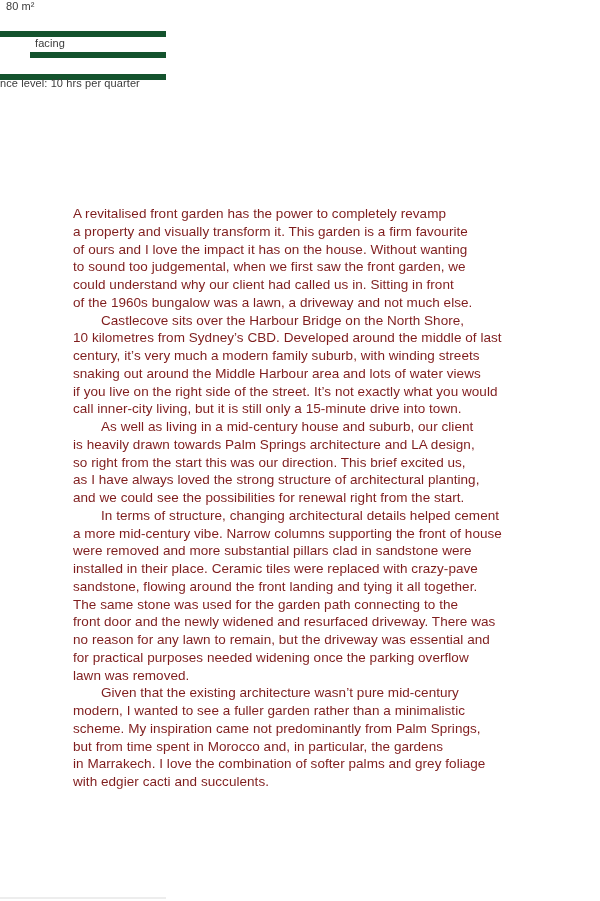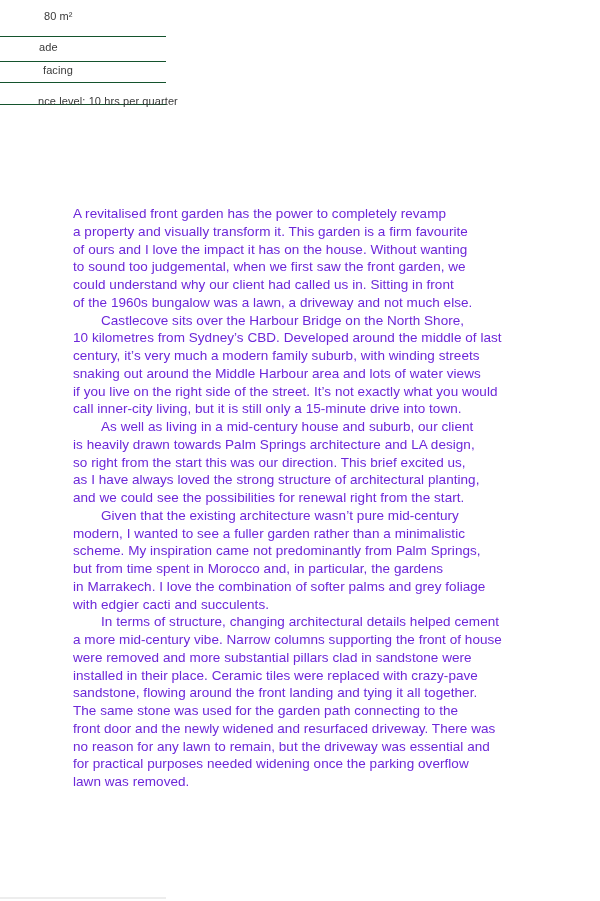--- a/index.html
+++ b/index.html
@@ -17,56 +17,55 @@
 
   
   .spec-table {
     position: absolute;
     top: 0;
     left: 0;
     width: 166px;
   }
   .spec-row {
     display: flex;
-    align-items: center;
-    border-bottom: 1px solid #14532d;
+    align-items: flex-start;
+    border-bottom: 6px solid #14532d;
     box-sizing: border-box;
-    padding-left: 38px;
   }
   .spec-row .spec-label {
     font-size: 11px;
     line-height: 13px;
     color: #3a3a3a;
     letter-spacing: 0.1px;
     padding-bottom: 4px;
     white-space: nowrap;
   }
   .spec-row.r1 { height: 37px; }
   .spec-row.r1 .spec-label { padding-left: 6px; }
   .spec-row.r2 { height: 25px; }
   .spec-row.r2 .spec-label { padding-left: 1px; }
-  .spec-row.r3 { height: 21px; }
+  .spec-row.r3 { height: 21px; margin-left: 30px; }
   .spec-row.r3 .spec-label { padding-left: 5px; }
   .spec-row.r4 { height: 21px; }
   .spec-row.r4 .spec-label { margin-left: -3px; }
   .spec-row.r5 { height: 22px; }
   .spec-row.r5 .spec-label { padding-left: 0; margin-top: 19px; }
 
   
   .article {
     position: absolute;
     top: 205px;
     left: 73px;
     width: 500px;
   }
   .article p {
     margin: 0;
     font-size: 13.5px;
     line-height: 17.75px;
-    color: #6d28d9;
+    color: #7f1d1d;
     letter-spacing: 0.05px;
     white-space: pre-line; 
   }
   .article p + p {
     text-indent: 28px;
   }
 
   
   .bottom-rule {
     position: absolute;
@@ -76,23 +75,20 @@
     height: 2px;
     background: #ededed;
   }
 </style>
 </head>
 <body>
 
 <div class="spec-table">
   <div class="spec-row r1">
     <span class="spec-label">80 m²</span>
-  </div>
-  <div class="spec-row r2">
-    <span class="spec-label">ade</span>
   </div>
   <div class="spec-row r3">
     <span class="spec-label">facing</span>
   </div>
   <div class="spec-row r5">
     <span class="spec-label">nce level: 10 hrs per quarter</span>
   </div>
 </div>
 
 <div class="article">
@@ -106,31 +102,31 @@
 10 kilometres from Sydney’s CBD. Developed around the middle of last
 century, it’s very much a modern family suburb, with winding streets
 snaking out around the Middle Harbour area and lots of water views
 if you live on the right side of the street. It’s not exactly what you would
 call inner-city living, but it is still only a 15-minute drive into town.</p>
   <p>As well as living in a mid-century house and suburb, our client
 is heavily drawn towards Palm Springs architecture and LA design,
 so right from the start this was our direction. This brief excited us,
 as I have always loved the strong structure of architectural planting,
 and we could see the possibilities for renewal right from the start.</p>
-  <p>Given that the existing architecture wasn’t pure mid-century
-modern, I wanted to see a fuller garden rather than a minimalistic
-scheme. My inspiration came not predominantly from Palm Springs,
-but from time spent in Morocco and, in particular, the gardens
-in Marrakech. I love the combination of softer palms and grey foliage
-with edgier cacti and succulents.</p>
   <p>In terms of structure, changing architectural details helped cement
 a more mid-century vibe. Narrow columns supporting the front of house
 were removed and more substantial pillars clad in sandstone were
 installed in their place. Ceramic tiles were replaced with crazy-pave
 sandstone, flowing around the front landing and tying it all together.
 The same stone was used for the garden path connecting to the
 front door and the newly widened and resurfaced driveway. There was
 no reason for any lawn to remain, but the driveway was essential and
 for practical purposes needed widening once the parking overflow
 lawn was removed.</p>
+  <p>Given that the existing architecture wasn’t pure mid-century
+modern, I wanted to see a fuller garden rather than a minimalistic
+scheme. My inspiration came not predominantly from Palm Springs,
+but from time spent in Morocco and, in particular, the gardens
+in Marrakech. I love the combination of softer palms and grey foliage
+with edgier cacti and succulents.</p>
 </div>
 
 <div class="bottom-rule"></div>
 
 </body></html>

